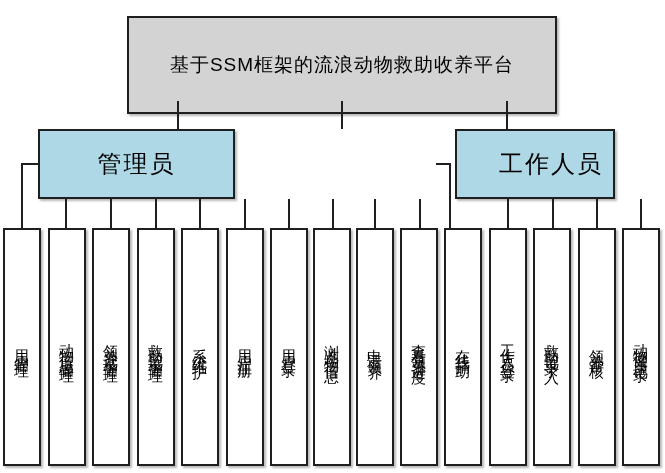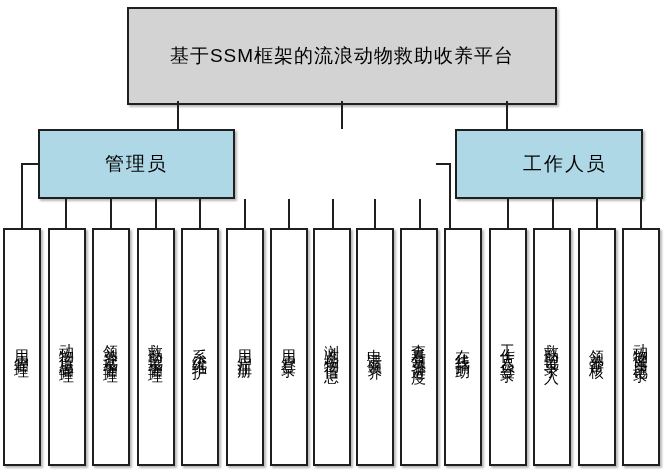--- a/index.html
+++ b/index.html
@@ -20,29 +20,29 @@
     position: absolute;
     box-sizing: border-box;
     border: 2px solid #1f1f1f;
     background: #ffffff;
     display: flex;
     align-items: center;
     justify-content: center;
     box-shadow: 2px 2px 2px rgba(0,0,0,0.28);
   }
   .root-box {
-    left: 127px; top: 7px; width: 430px; height: 98px;
+    left: 127px; top: 16px; width: 430px; height: 98px;
     background: #d3d3d3;
     font-size: 19px;
     letter-spacing: 1px;
   }
   .branch-box {
     top: 129px; height: 70px;
     background: #aed8e6;
-    font-size: 19px;
+    font-size: 24px;
     letter-spacing: 2px;
   }
   .leaf-box {
     top: 228px; height: 238px; width: 38px;
     background: #ffffff;
     font-size: 15px;
   }
   .leaf-box .vtext {
     writing-mode: vertical-rl;
     text-orientation: upright;
@@ -69,21 +69,21 @@
     <span>基于SSM框架的流浪动物救助收养平台</span>
   </div>
 
   <div class="vline" style="left:177px; top:101px; height:28px;"></div>
   <div class="vline" style="left:341px; top:101px; height:28px;"></div>
   <div class="vline" style="left:506px; top:101px; height:28px;"></div>
 
   <div class="box branch-box" style="left:38px; width:197px;">
     <span>管理员</span>
   </div>
-  <div class="box branch-box" style="left:455px; width:188px;padding-left:32px;">
+  <div class="box branch-box" style="left:455px; width:160px;padding-left:32px;">
     <span>工作人员</span>
   </div>
 
   <div class="hline" style="left:21px; top:163px; width:19px;"></div>
   <div class="vline" style="left:21px; top:163px; height:65px;"></div>
 
   <div class="hline" style="left:436px; top:163px; width:15px;"></div>
   <div class="vline" style="left:449px; top:163px; height:65px;"></div>
 
   <div class="vline" style="left:65px;  top:199px; height:29px;"></div>

